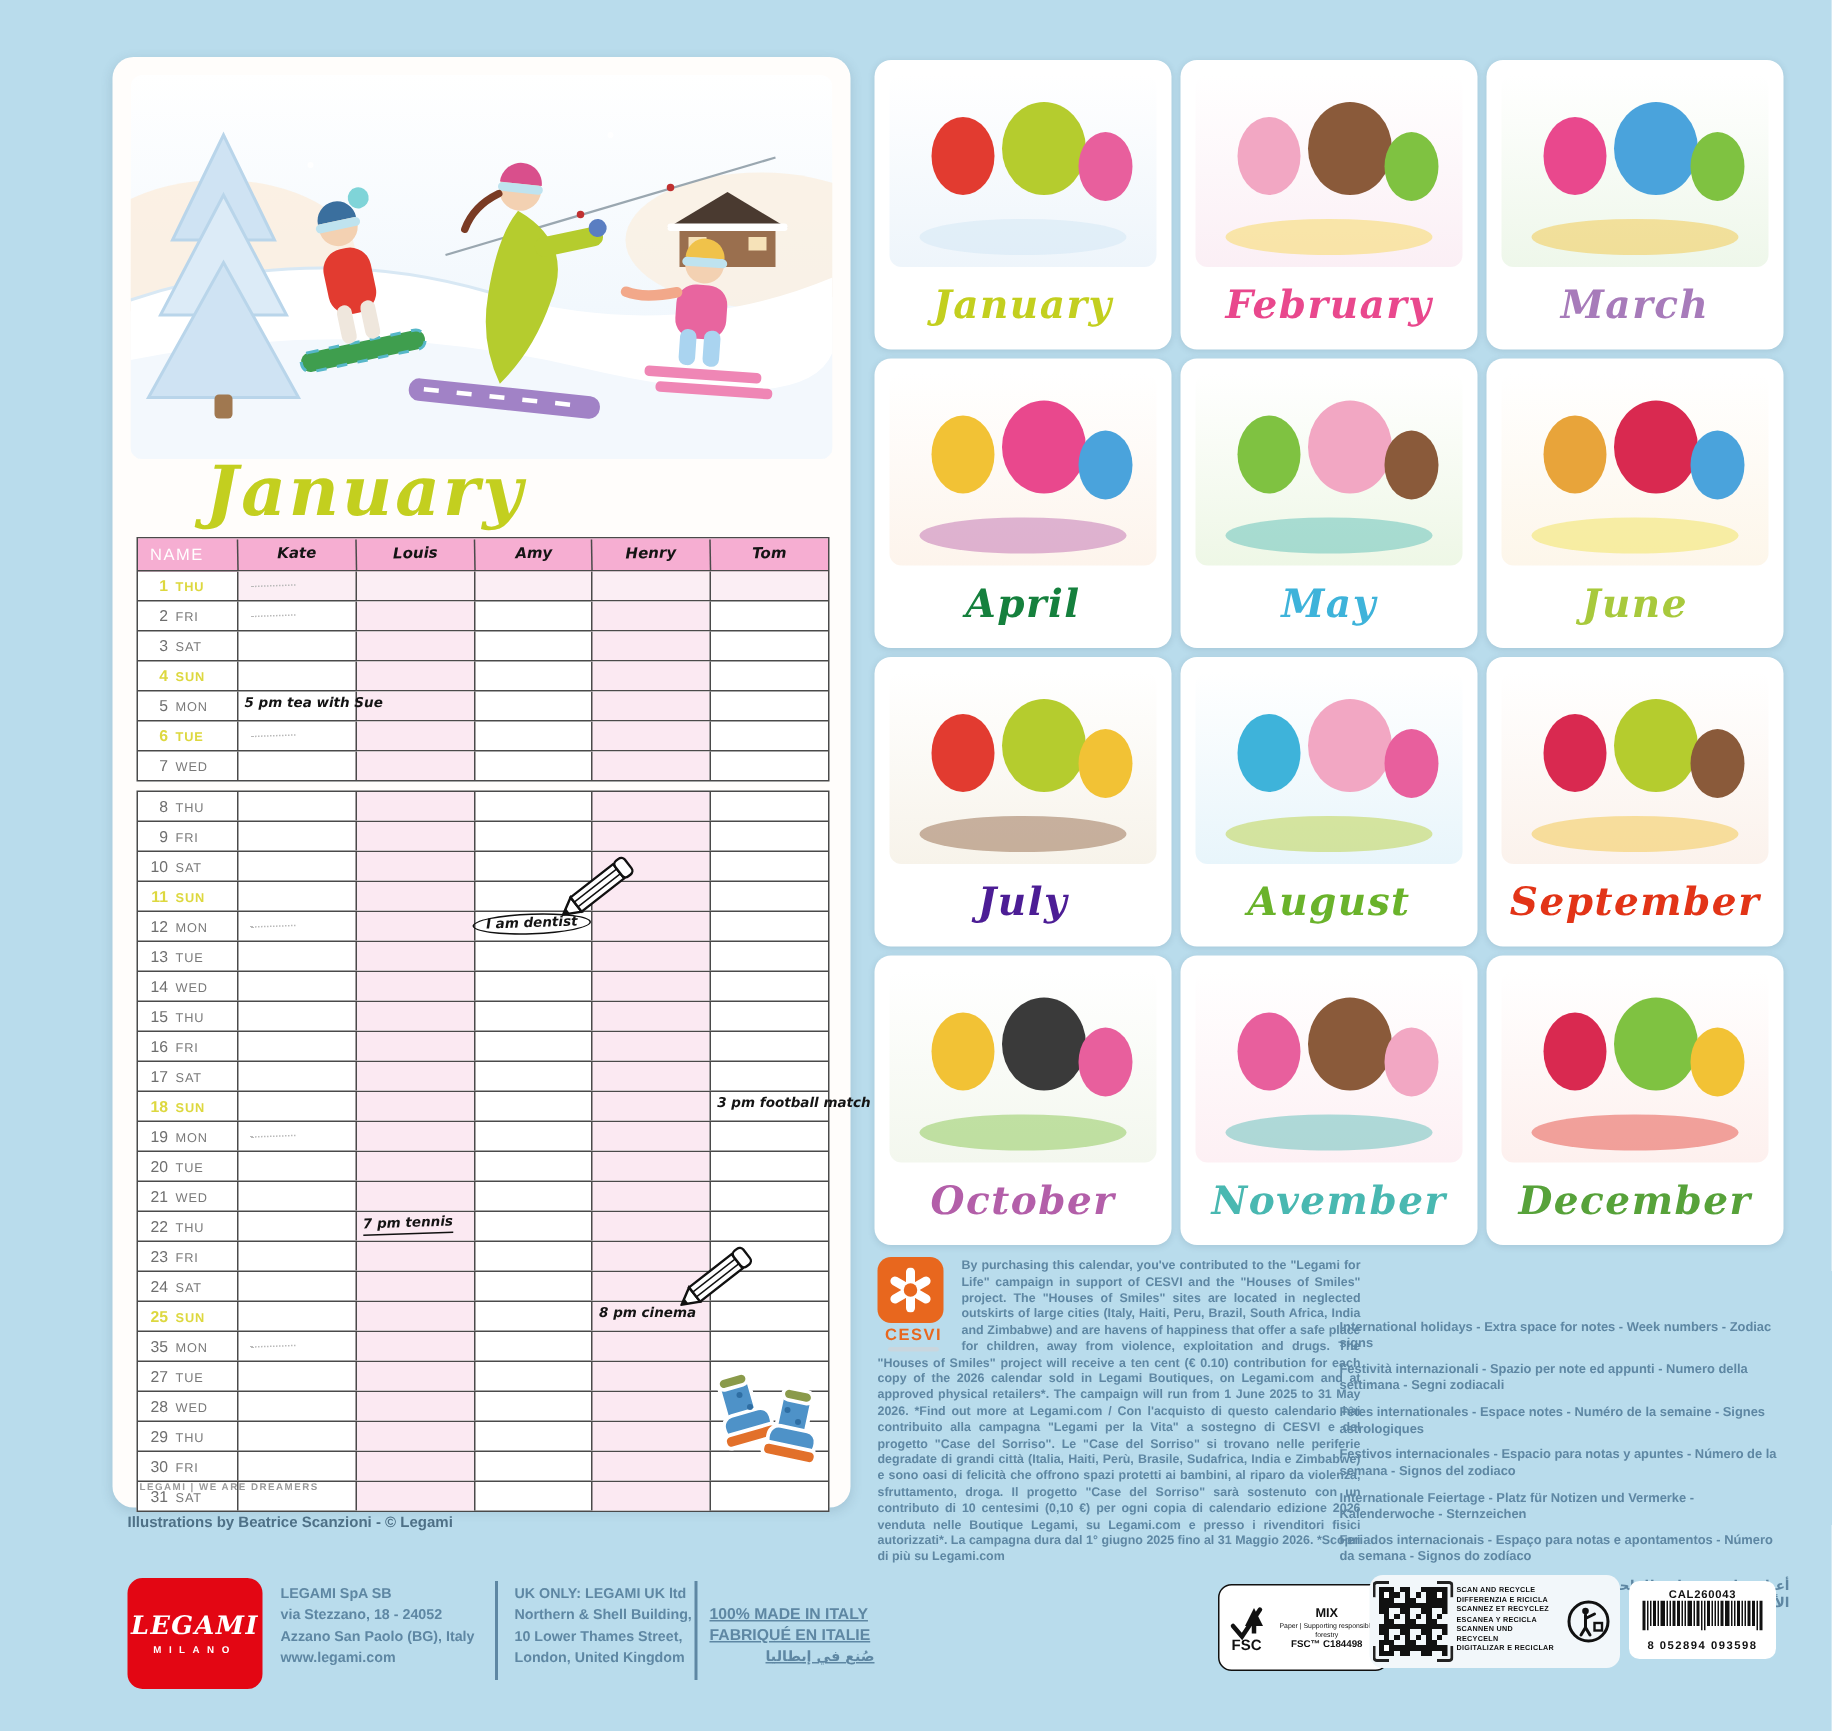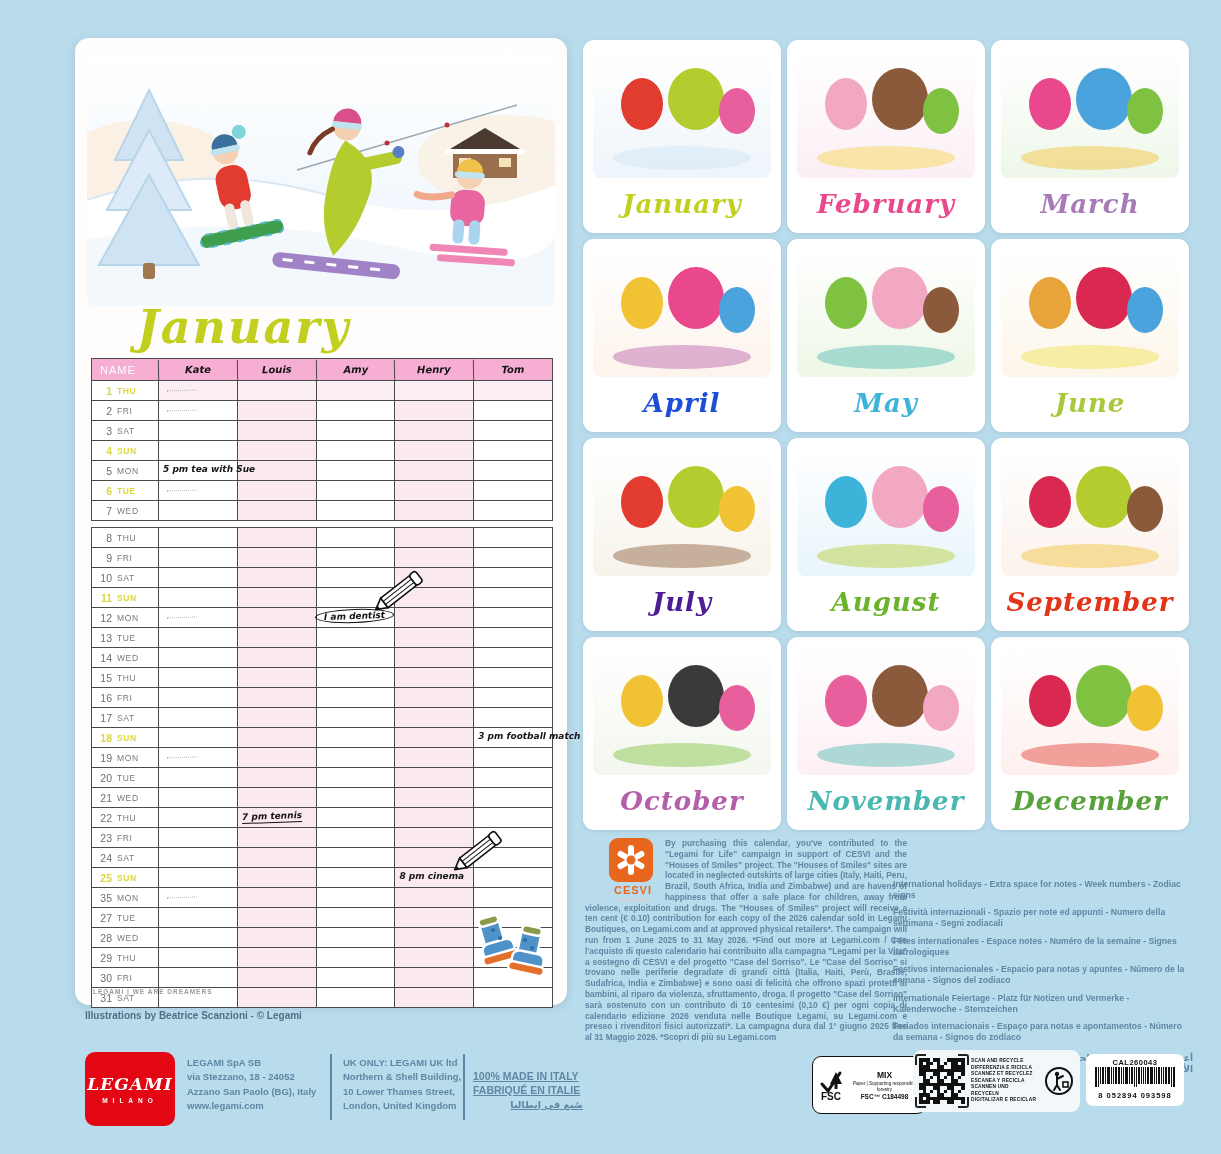--- a/index.html
+++ b/index.html
@@ -46,21 +46,21 @@
   .b0{width:42px;height:52px;left:16%;top:22%;}
   .b1{width:56px;height:62px;left:42%;top:14%;}
   .b2{width:36px;height:46px;left:71%;top:30%;}
   .b3{width:78%;height:24px;left:11%;bottom:8px;opacity:.45;border-radius:50%;}
   .mname{position:absolute;left:0;right:0;bottom:14px;text-align:center;font-family:"DejaVu Serif",serif;
         font-style:italic;font-weight:bold;font-size:26px;letter-spacing:1px;}
 
   
   .infotext{color:#5e87a3;}
   .cesvi-block{position:absolute;left:585px;top:838px;width:322px;}
-  .cesvi-logo{float:left;width:48px;margin-right:8px;text-align:center;margin-left:24px;}
+  .cesvi-logo{float:left;width:48px;margin-right:8px;text-align:center;}
   .cesvi-sq{width:44px;height:44px;background:#e8671e;border-radius:9px;display:flex;align-items:center;justify-content:center;}
   .cesvi-name{font-size:11px;font-weight:bold;color:#e8671e;letter-spacing:1px;margin-top:2px;}
   .cesvi-tag{height:3px;width:34px;margin:2px auto 0;background:#c9d6de;border-radius:2px;}
   .cesvi-par{font-size:8.3px;font-weight:bold;line-height:1.3;text-align:justify;}
   .holidays{position:absolute;left:893px;top:845px;width:300px;font-size:8.6px;font-weight:bold;line-height:1.25;margin-top:34px;}
   .holidays .hl{margin-bottom:7px;}
   .holidays .ar{font-family:"DejaVu Sans",sans-serif;direction:rtl;text-align:right;margin-top:10px;font-size:9px;}
   .credit{position:absolute;left:85px;top:1010px;font-size:10px;font-weight:bold;color:#4e7086;}
 
   
@@ -630,21 +630,21 @@
         </div>
         <div class="mname" style="color: rgb(167, 123, 186);">March</div>
       </div>
       <div class="tile">
         <div class="art" style="background: linear-gradient(rgb(255, 255, 255), rgb(253, 244, 236));">
           <span class="blob b0" style="background: rgb(242, 194, 53);"></span>
           <span class="blob b1" style="background: rgb(233, 72, 141);"></span>
           <span class="blob b2" style="background: rgb(74, 163, 220);"></span>
           <span class="blob b3" style="background: rgb(183, 96, 168);"></span>
         </div>
-        <div class="mname" style="color: #1d4ed8;">April</div>
+        <div class="mname" style="color: #15803d;">April</div>
       </div>
       <div class="tile">
         <div class="art" style="background: linear-gradient(rgb(255, 255, 255), rgb(238, 247, 230));">
           <span class="blob b0" style="background: rgb(127, 194, 65);"></span>
           <span class="blob b1" style="background: rgb(242, 167, 195);"></span>
           <span class="blob b2" style="background: rgb(138, 90, 58);"></span>
           <span class="blob b3" style="background: rgb(77, 185, 178);"></span>
         </div>
         <div class="mname" style="color: rgb(62, 179, 218);">May</div>
       </div>

